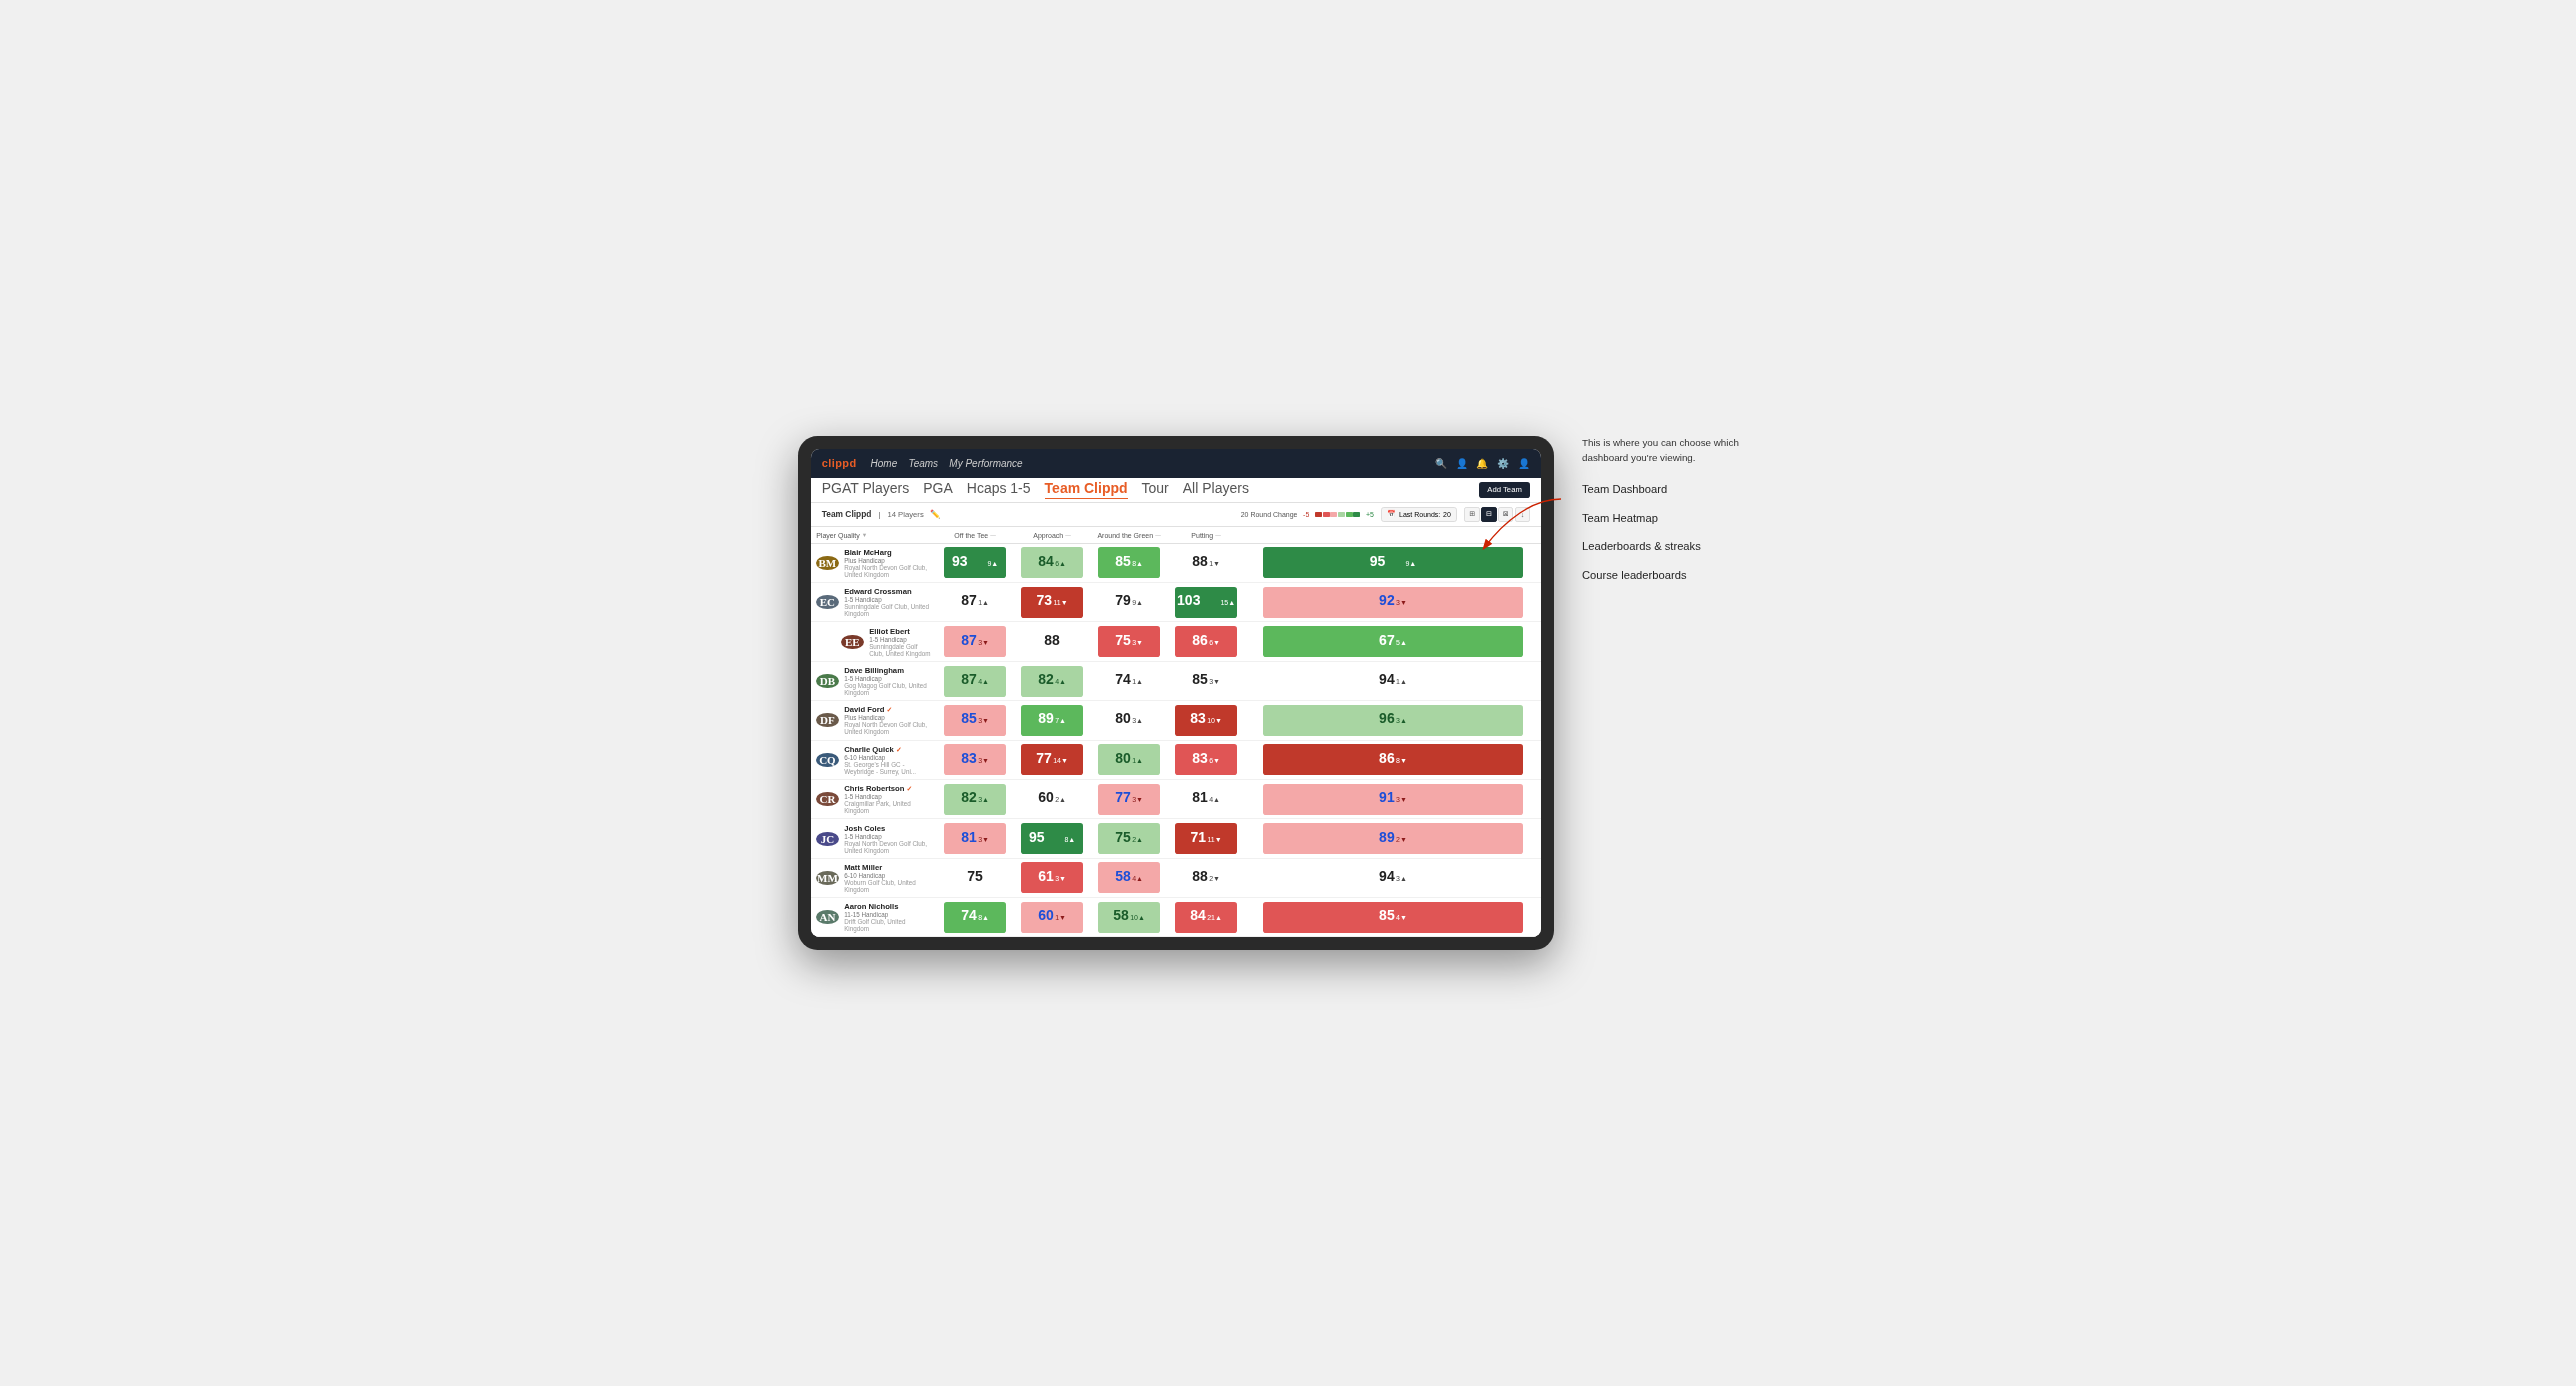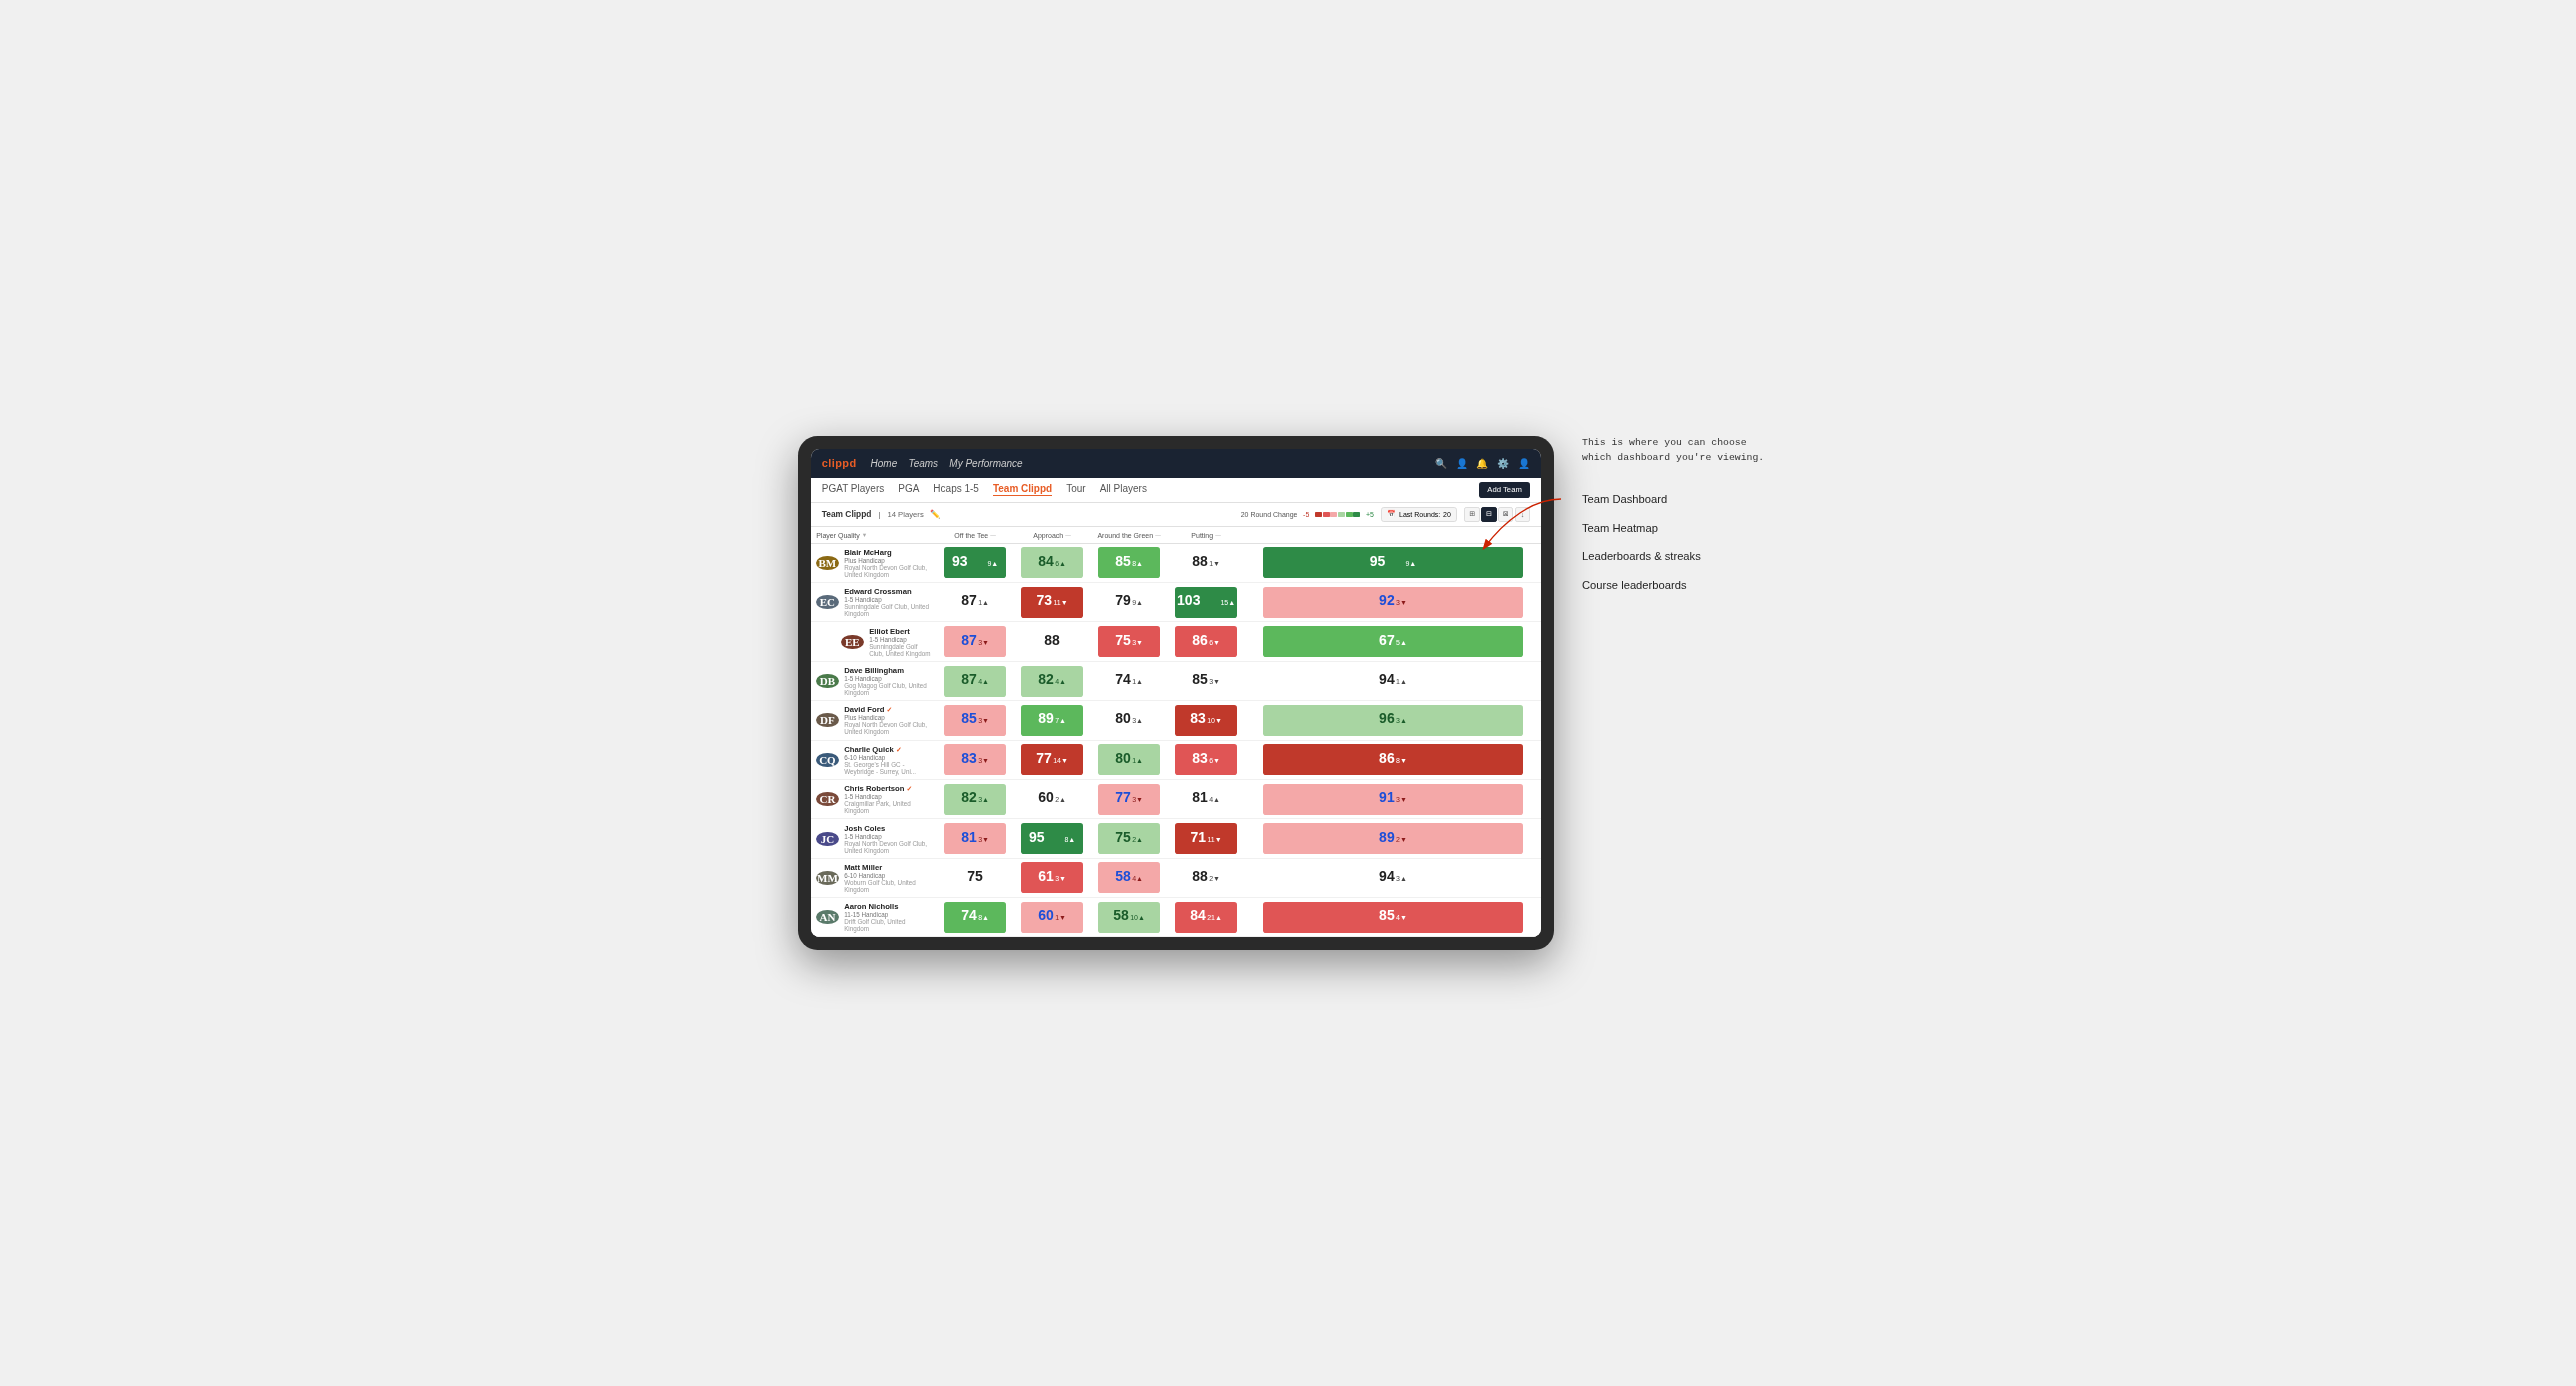--- a/index.html
+++ b/index.html
@@ -77,21 +77,21 @@
     .sub-nav {
       background: #fff;
       border-bottom: 0.7px solid #e0e0e0;
       display: flex;
       align-items: center;
       padding: 0 11.2px;
       height: 25px;
       gap: 14px;
     }
     .sub-nav-link {
-      font-size: 10px;
+      font-size: 14px;
       color: #555;
       cursor: pointer;
       padding-bottom: 1.4px;
       border-bottom: 1.4px solid transparent;
     }
     .sub-nav-link.active {
       color: #e85d26;
       border-bottom: 1.4px solid #e85d26;
       font-weight: 600;
     }
@@ -305,22 +305,21 @@
     .annotation-box {
       position: absolute;
       top: 0;
       right: 0;
       width: 196px;
     }
     .annotation-intro {
       font-size: 9.8px;
       color: #333;
       line-height: 1.5;
-      margin-bottom: 27px;
-      font-family: Liberation Mono, monospace;
+      margin-bottom: 17px;
     }
     .annotation-menu-item {
       font-size: 11.2px;
       font-weight: 500;
       color: #222;
       margin-bottom: 14px;
       line-height: 1.3;
     }
   </style>
 </head>

